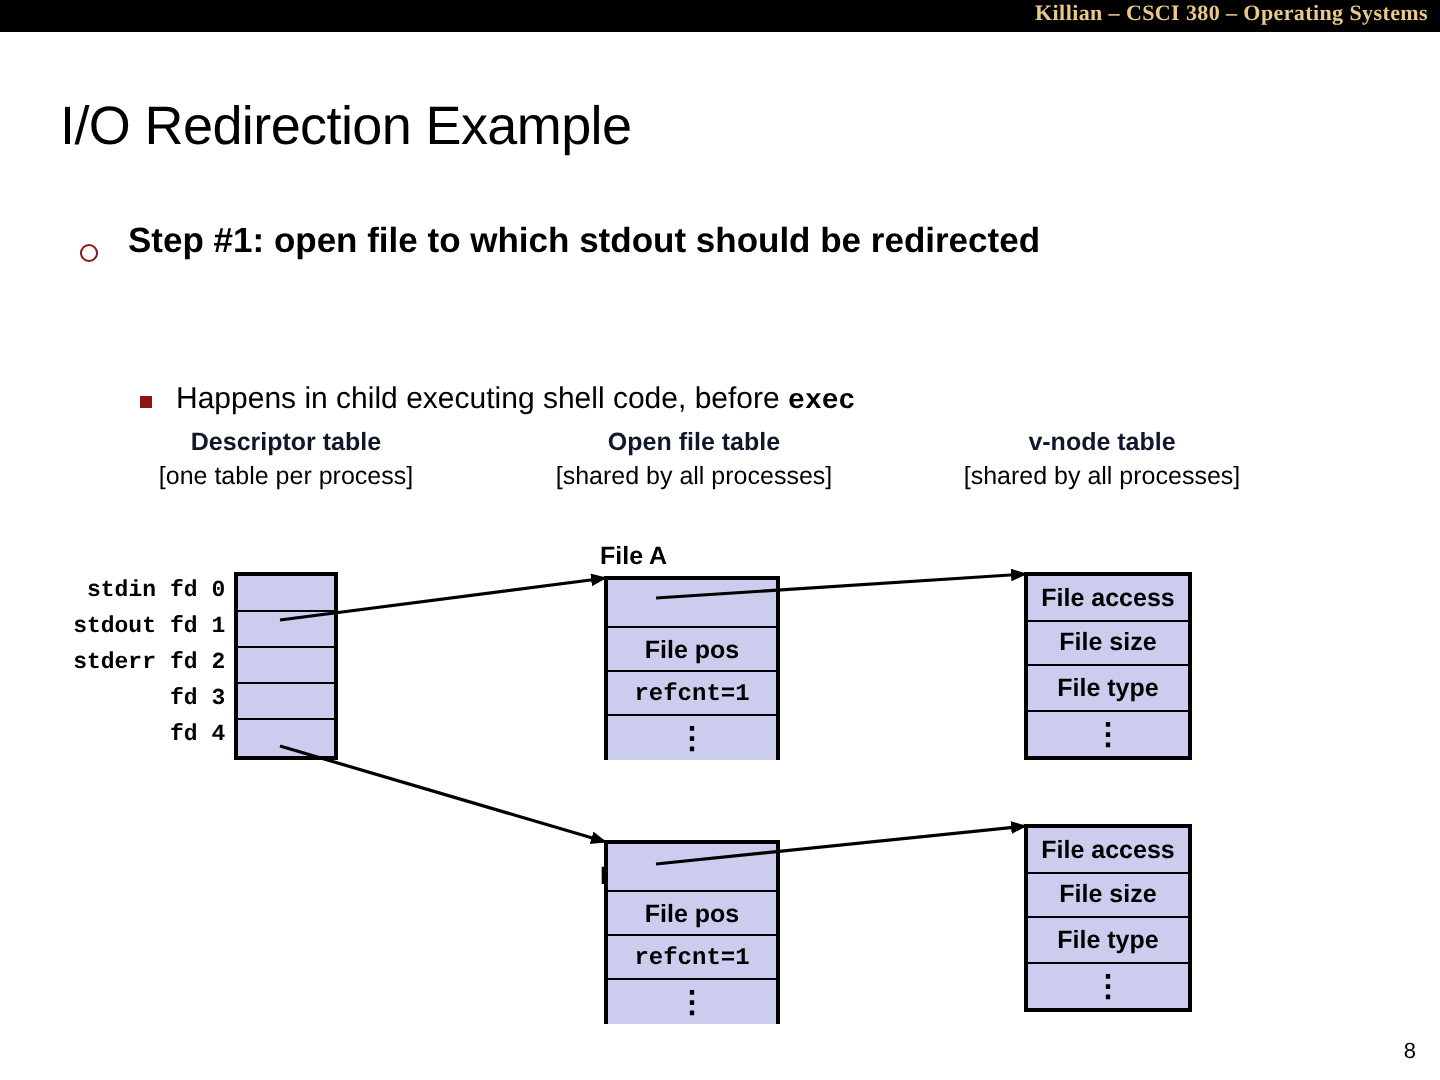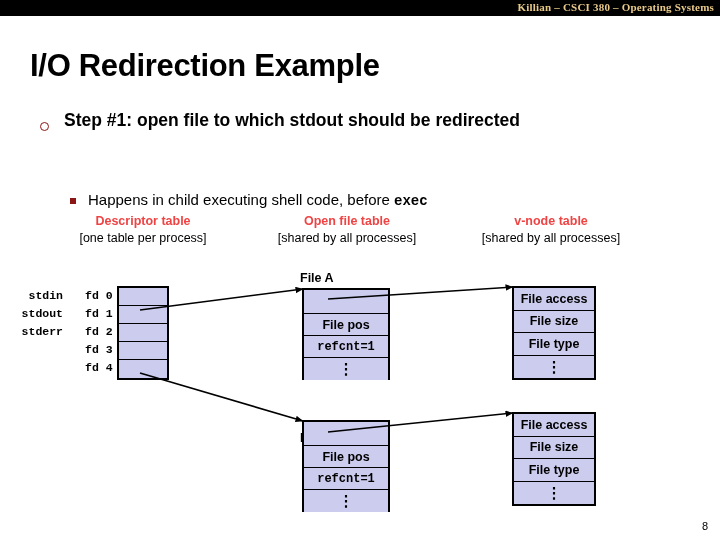--- a/index.html
+++ b/index.html
@@ -33,22 +33,22 @@
     color: #e8c98a;
     letter-spacing: 0.2px;
     white-space: nowrap;
   }
 
   
   .slide-title {
     position: absolute;
     left: 30px;
     top: 48px;
-    font-size: 31px;
-    font-weight: bold;
+    font-size: 27px;
+    font-weight: normal;
     color: #000000;
     letter-spacing: -0.3px;
     white-space: nowrap;
   }
 
   
   .bullet-l1 {
     position: absolute;
     left: 40px;
     top: 110px;
@@ -103,21 +103,21 @@
 
   
   .col-head {
     position: absolute;
     text-align: center;
     white-space: nowrap;
   }
   .col-head .h-main {
     font-size: 12.5px;
     font-weight: bold;
-    color: #ef4444;
+    color: #0f172a;
     display: block;
     line-height: 1.35;
   }
   .col-head .h-sub {
     font-size: 12.5px;
     color: #000000;
     display: block;
     line-height: 1.35;
   }
 
@@ -175,21 +175,21 @@
     color: #000000;
   }
   .fd-labels .fd-line {
     height: 18px;
     display: flex;
     align-items: center;
     justify-content: flex-end;
     white-space: nowrap;
   }
   .fd-labels .std {
-    margin-right: 22px;
+    margin-right: 7px;
   }
   .fd-labels .fdnum {
     width: 28px;
     text-align: left;
   }
 
   
   #openfile-a {
     left: 302px; top: 288px;
     width: 88px; height: 92px;

